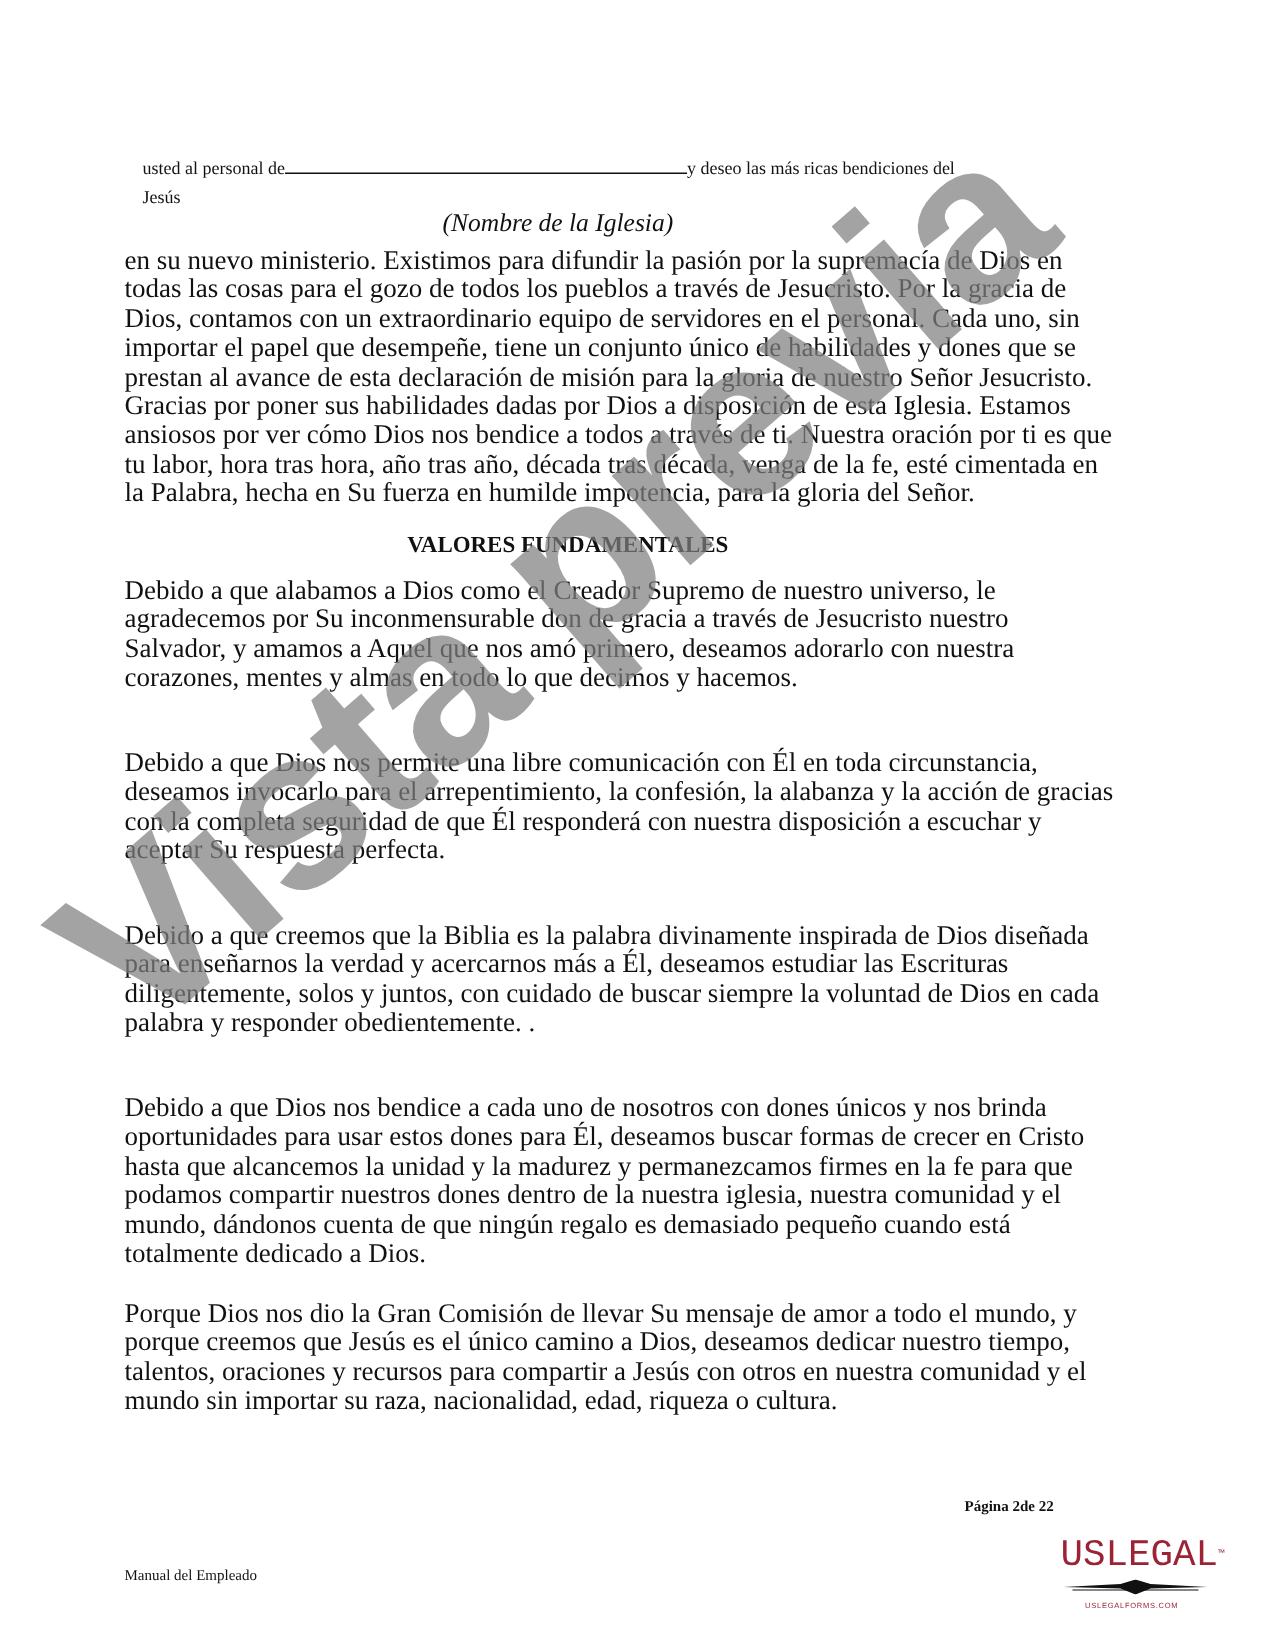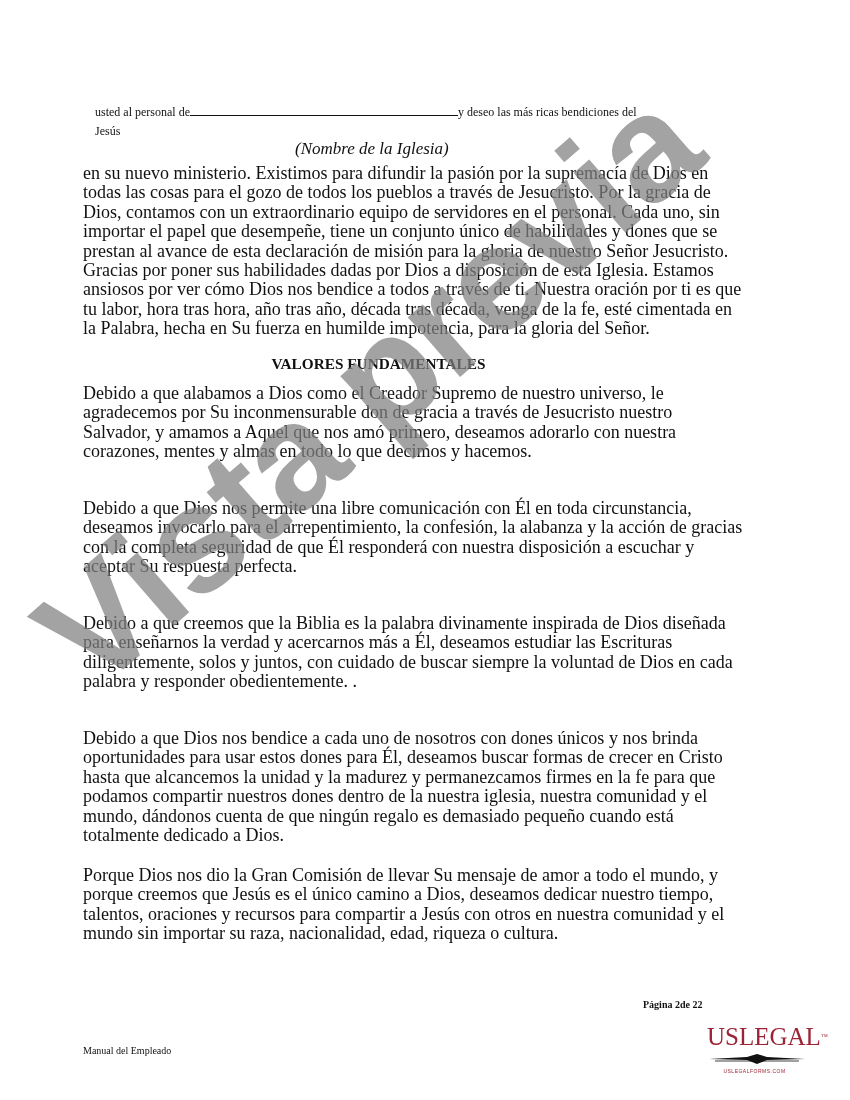--- a/index.html
+++ b/index.html
@@ -8,21 +8,21 @@
   .page { position: absolute; left: 0; top: 0; width: 850px; height: 1100px; }
   .text { position: absolute; left: 83px; width: 660px; font-size: 18px; line-height: 19.4px; }
   .line1 { position: absolute; left: 95px; top: 101px; width: 660px; font-size: 12px; line-height: 19.4px; }
   .blank { display: inline-block; width: 268px; border-bottom: 1.3px solid #111; height: 14px; vertical-align: baseline; }
   .caption { position: absolute; left: 295px; top: 139px; font-size: 17px; font-style: italic; }
   .heading { position: absolute; left: 0; width: 757px; text-align: center; font-weight: bold; font-size: 15.3px; top: 355px; }
   .sec-title { font-weight: bold; display: block; }
   .footer-left { position: absolute; left: 83px; top: 999px; font-size: 10px; margin-top: 46px; }
   .footer-right { position: absolute; left: 643px; top: 999px; font-size: 10px; font-weight: bold; }
   .logo { position: absolute; left: 707px; top: 1024px; width: 115px; height: 45px; }
-  .logo-text { font-family: Liberation Serif, serif; color: #9b2335; font-size: 25px; letter-spacing: 0px; line-height: 26px; }
+  .logo-text { font-family: Liberation Mono, monospace; color: #9b2335; font-size: 25px; letter-spacing: 0px; line-height: 26px; }
   .logo-tm { font-size: 7px; vertical-align: top; color: #9b2335; }
   .logo-url { font-family: "Liberation Sans", sans-serif; font-size: 5px; color: #9b2335; letter-spacing: 0.5px; text-align: center; width: 95px; }
   .watermark { position: absolute; left: 60px; top: 570px; font-family: "Liberation Sans", "DejaVu Sans", sans-serif;
                font-weight: bold; font-size: 150px; color: rgba(128,128,128,0.72); transform: rotate(-41deg);
                transform-origin: left center; white-space: nowrap; pointer-events: none; letter-spacing: -2px; }
 </style>
 </head>
 <body>
 
 <div class="page">

